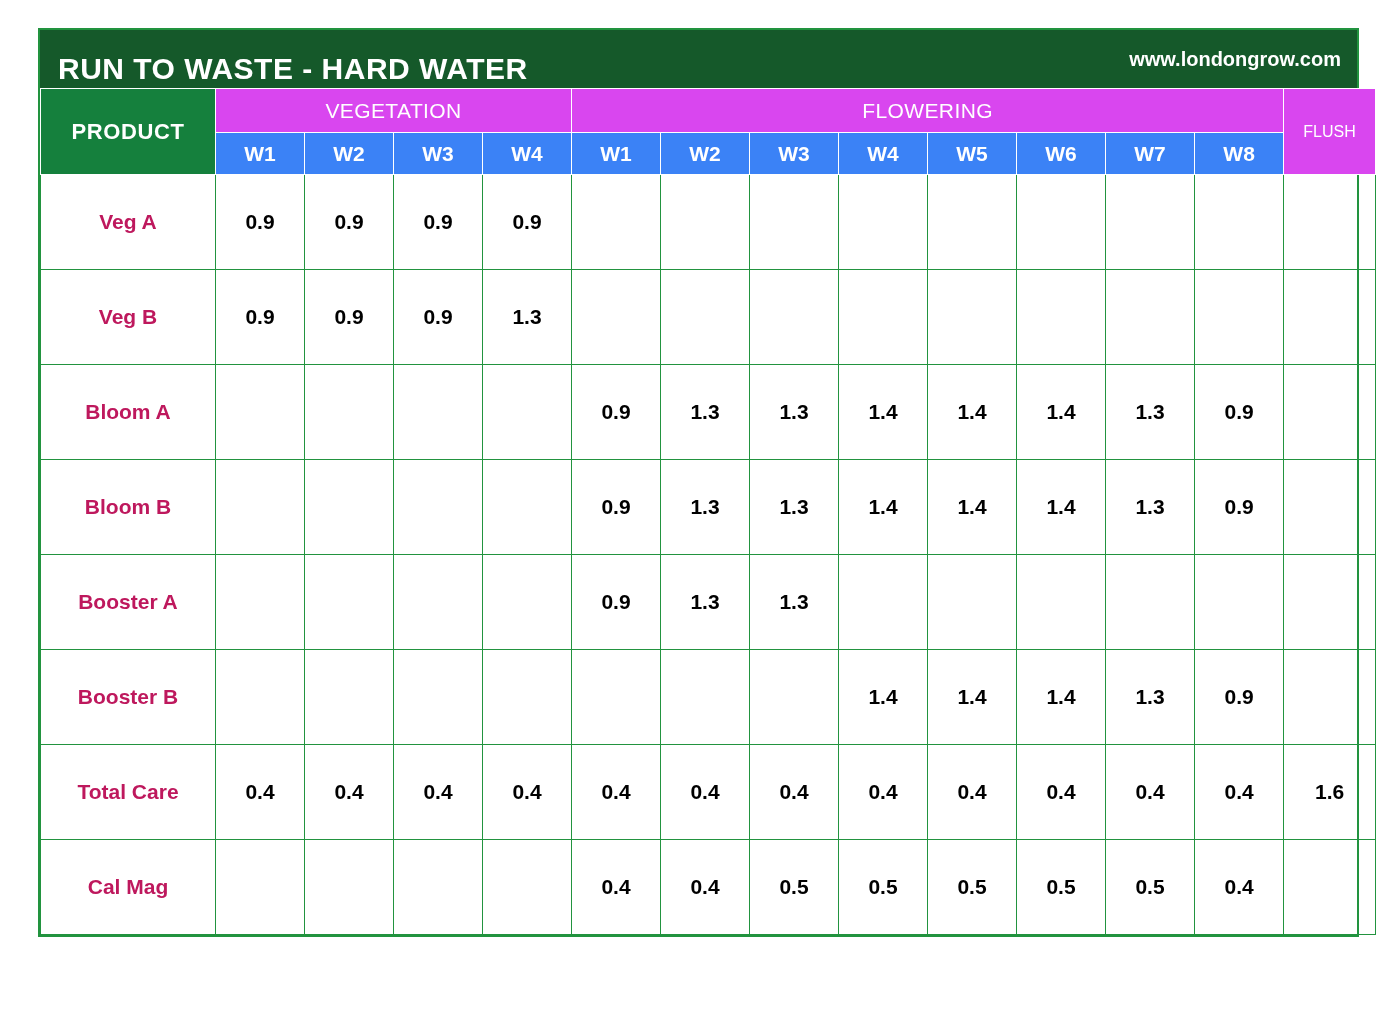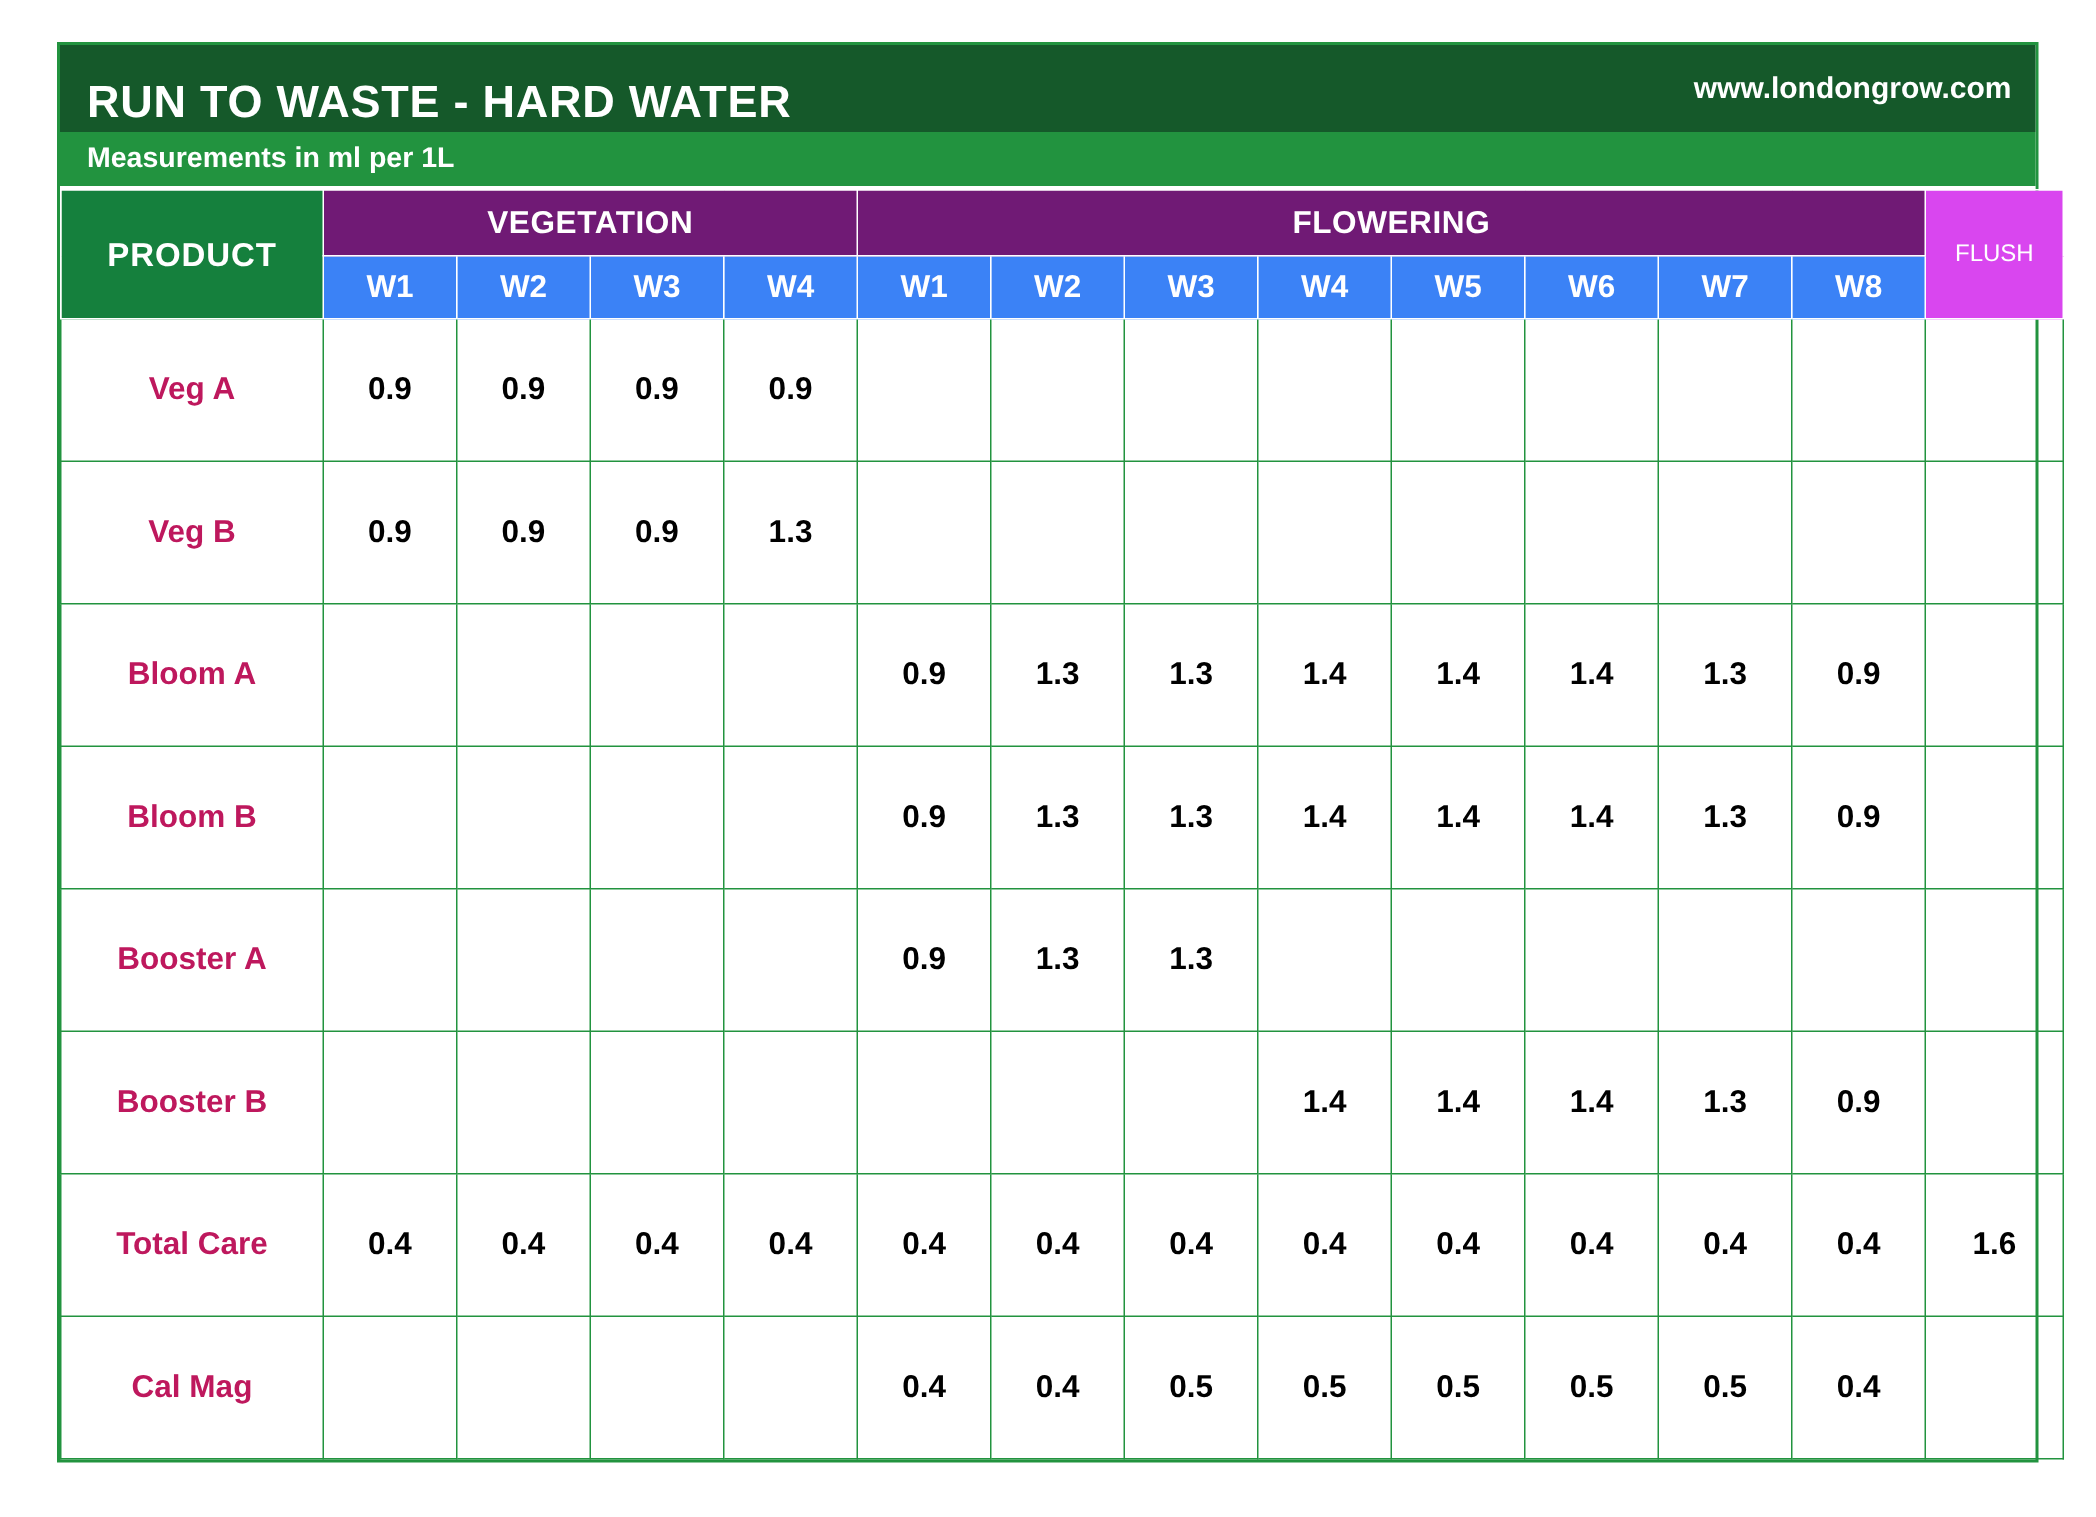--- a/index.html
+++ b/index.html
@@ -64,24 +64,24 @@
     border-collapse: collapse;
     width: 100%;
     table-layout: fixed;
   }
   table.dose th, table.dose td {
     border: 1px solid #22933f;
     text-align: center;
     box-sizing: border-box;
   }
   .grp-head {
-    background: #701a75;
+    background: #d946ef;
     color: #ffffff;
     font-size: 21px;
-    font-weight: bold;
+    font-weight: normal;
     height: 44px;
     letter-spacing: 0.4px;
     border-color: #ffffff !important;
     border-top: 1px solid #ffffff !important;
   }
   .week-head {
     background: #3b82f6;
     color: #ffffff;
     font-size: 21px;
     font-weight: bold;
@@ -122,23 +122,20 @@
 <body>
 
 <div class="sheet">
   <div class="card">
 
     <div class="title-bar">
       <div class="title-text">RUN TO WASTE - HARD WATER</div>
       <div class="title-url">www.londongrow.com</div>
     </div>
 
-    <div class="sub-bar">
-      <div class="sub-text">Measurements in ml per 1L</div>
-    </div>
 
     <table class="dose">
       <colgroup>
         <col class="col-prod">
         <col class="col-w">
           <col class="col-w">
           <col class="col-w">
           <col class="col-w">
         <col class="col-w">
           <col class="col-w">

